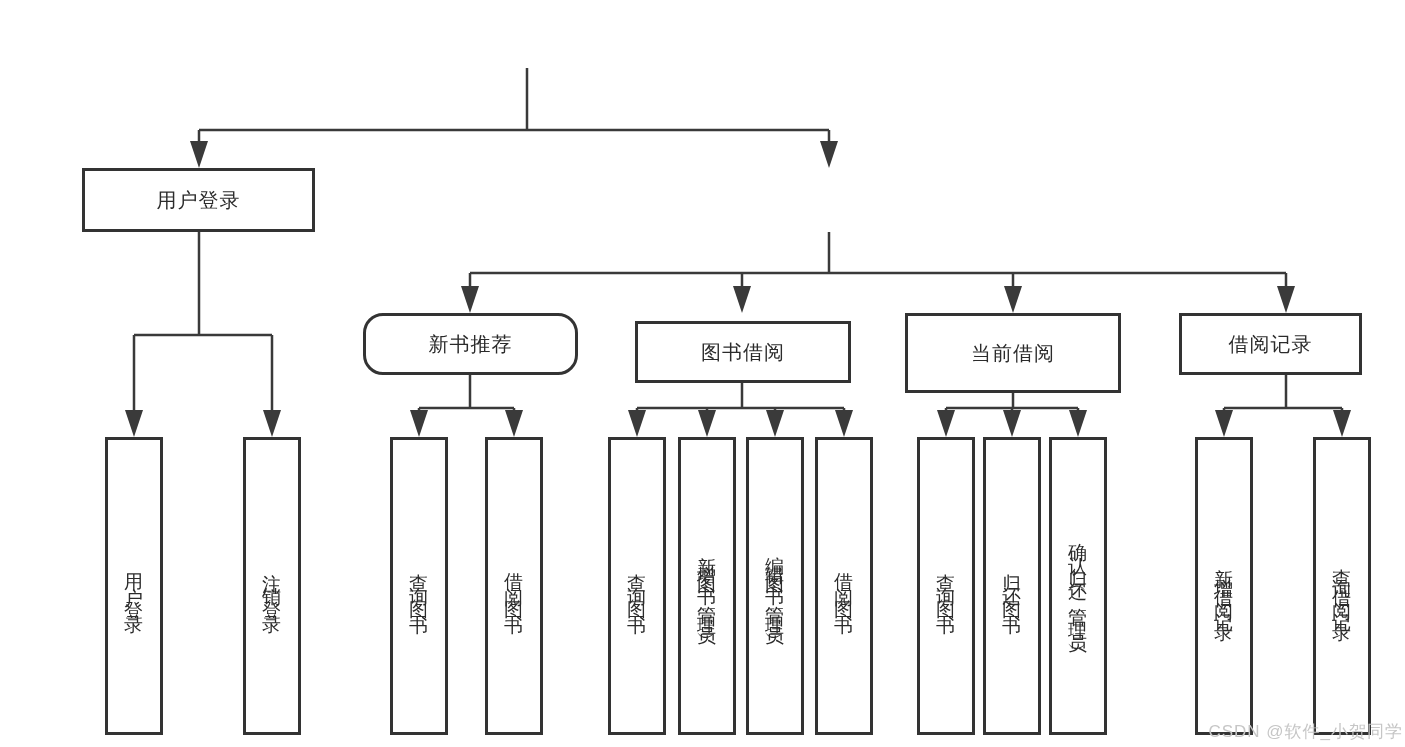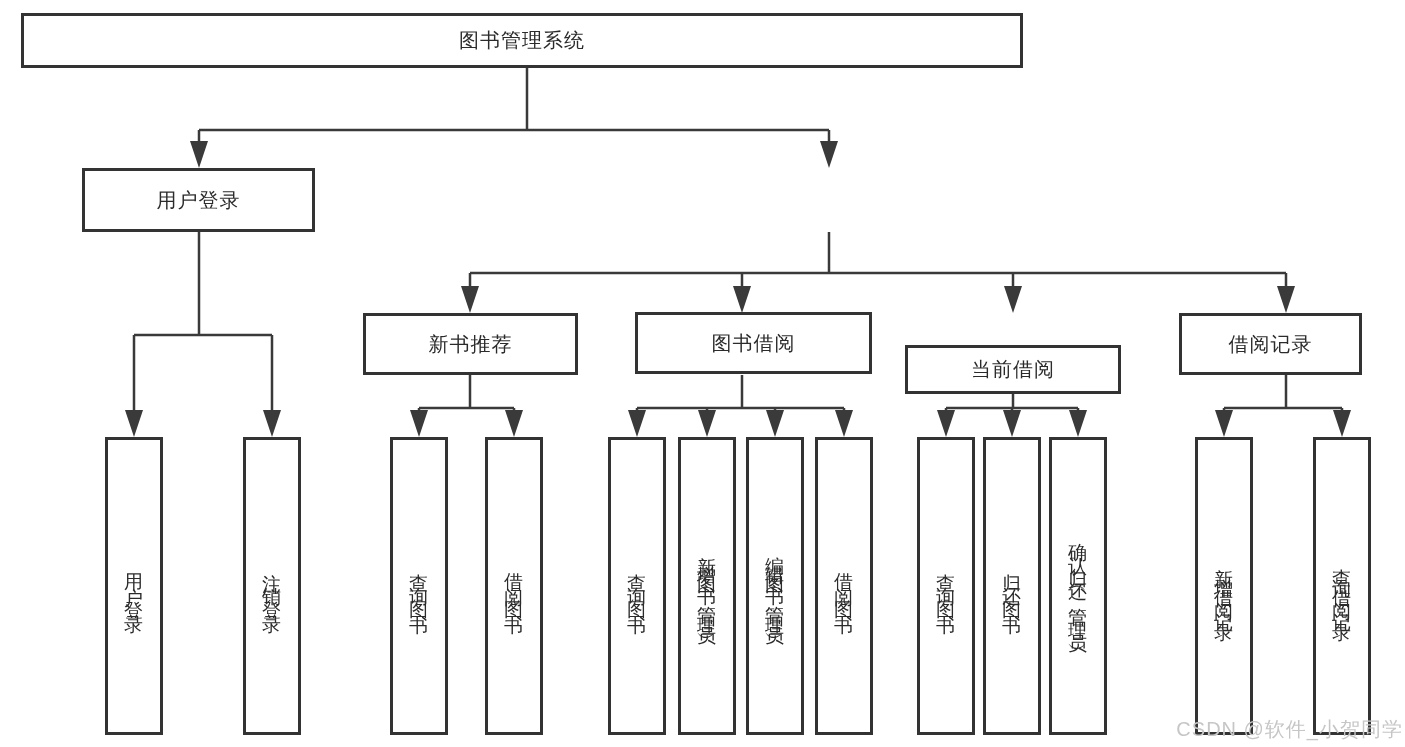--- a/index.html
+++ b/index.html
@@ -22,36 +22,36 @@
   }
   .ls-4 { letter-spacing: 14px; }
   .ls-6 { letter-spacing: 11px; }
   .ls-8 { letter-spacing: 13px; }
   .ls-9 { letter-spacing: 10px; }
 
   
   .n-root    { left: 21px;   top: 13px;  width: 1002px; height: 55px; }
   .n-login   { left: 82px;   top: 168px; width: 233px;  height: 64px; }
   .n-mgmt    { left: 712px;  top: 168px; width: 233px;  height: 64px; }
-  .n-rec     { left: 363px;  top: 313px; width: 215px;  height: 62px; }
-  .n-bor     { left: 635px;  top: 312px; width: 237px;  height: 62px; }
-  .n-cur     { left: 905px;  top: 313px; width: 216px;  height: 49px; margin-top: 32px; }
+  .n-rec     { left: 363px;  top: 313px; width: 215px;  height: 62px; border-radius: 20px; }
+  .n-bor     { left: 635px;  top: 321px; width: 216px;  height: 62px; }
+  .n-cur     { left: 905px;  top: 313px; width: 216px;  height: 80px; }
   .n-log     { left: 1179px; top: 313px; width: 183px;  height: 62px; }
 
   
   .v-g1a { left: 105px; }  .v-g1b { left: 243px; }
   .v-g2a { left: 390px; }  .v-g2b { left: 485px; }
   .v-g3a { left: 608px; }  .v-g3b { left: 678px; }
   .v-g3c { left: 746px; }  .v-g3d { left: 815px; }
   .v-g4a { left: 917px; }  .v-g4b { left: 983px; }  .v-g4c { left: 1049px; }
   .v-g5a { left: 1195px; } .v-g5b { left: 1313px; }
 
   .watermark {
     position: absolute; z-index: 3; right: 2px; bottom: 4px;
-    font-size: 20px; color: #c6c6c6; letter-spacing: 1px;
+    font-size: 17px; color: #c6c6c6; letter-spacing: 1px;
   }
 </style>
 </head>
 <body>
 
 <div id="canvas">
 
   <svg class="wires" width="1405" height="747" viewBox="0 0 1405 747">
     <g stroke="#3a3a3a" stroke-width="2.5" fill="none">
 
@@ -85,23 +85,20 @@
       <polygon points="766,410 784,410 775,437"></polygon>
       <polygon points="835,410 853,410 844,437"></polygon>
       <polygon points="937,410 955,410 946,437"></polygon>
       <polygon points="1003,410 1021,410 1012,437"></polygon>
       <polygon points="1069,410 1087,410 1078,437"></polygon>
       <polygon points="1215,410 1233,410 1224,437"></polygon>
       <polygon points="1333,410 1351,410 1342,437"></polygon>
     </g>
   </svg>
 
-  <div class="hbox n-root">
-    <span>图书管理系统</span>
-  </div>
 
   <div class="hbox n-login">
     <span>用户登录</span>
   </div>
 
   <div class="hbox n-rec">
     <span>新书推荐</span>
   </div>
   <div class="hbox n-bor">
     <span>图书借阅</span>

